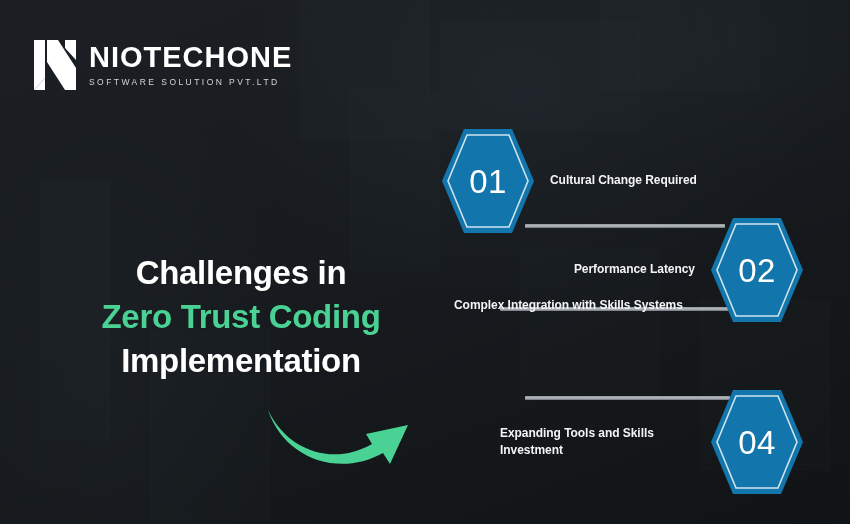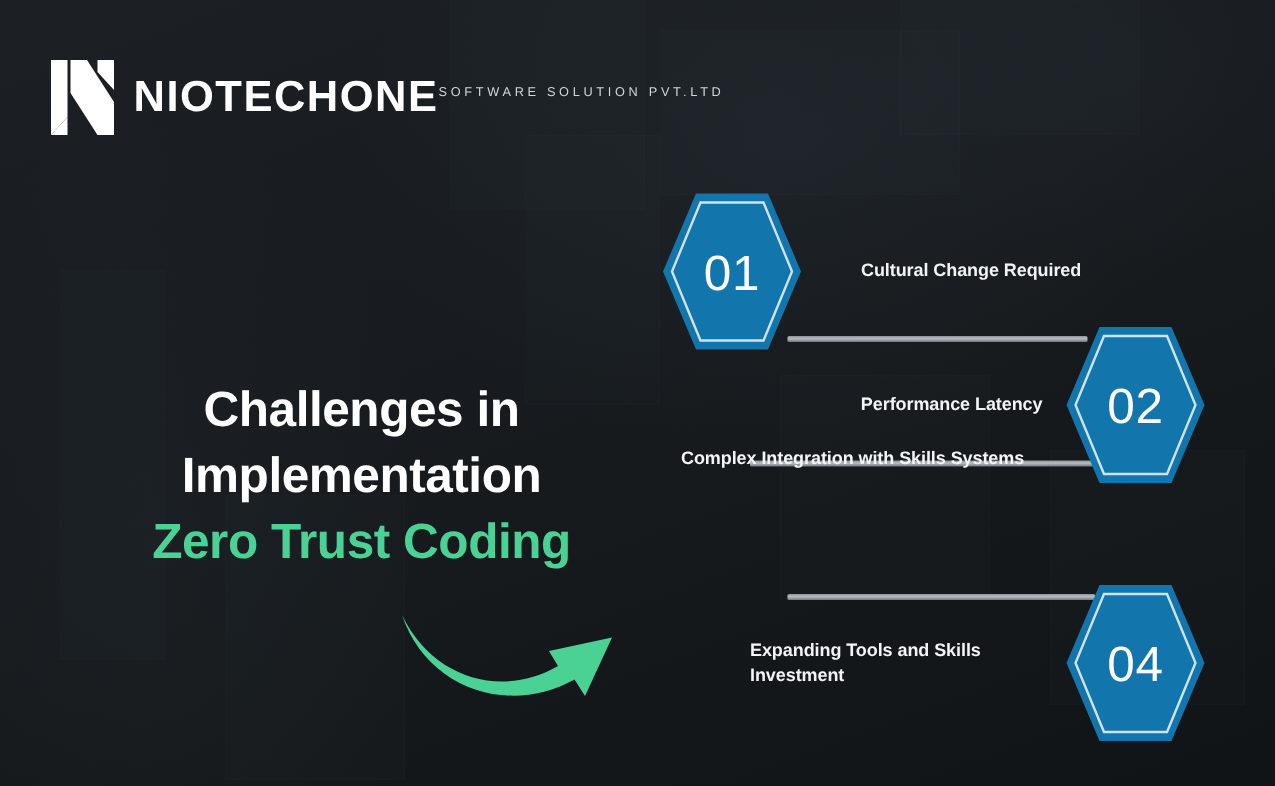--- a/index.html
+++ b/index.html
@@ -34,21 +34,21 @@
     border:1px solid rgba(125,140,152,0.04);
   }
 
   
   .logo {
     position:absolute;
     left:32px; top:38px;
     display:flex; align-items:center; gap:11px;
   }
   .logo-mark { width:46px; height:54px; flex:none; }
-  .logo-text { display:flex; flex-direction:row; justify-content:space-between; }
+  .logo-text { display:flex; flex-direction:column; justify-content:space-between; }
   .logo-name {
     font-size:29px; font-weight:700; color:#ffffff;
     letter-spacing:1.0px; line-height:1; white-space:nowrap;
   }
   .logo-sub {
     font-size:8.5px; font-weight:400; color:#d2d6da;
     letter-spacing:2.45px; line-height:1; margin-top:6px;
     white-space:nowrap;
   }
 
@@ -132,38 +132,38 @@
       </svg>
     </div>
     <div class="logo-text">
       <div class="logo-name">NIOTECHONE</div>
       <div class="logo-sub">SOFTWARE SOLUTION PVT.LTD</div>
     </div>
   </div>
 
   <div class="headline">
     <div class="headline-line">Challenges in</div>
+    <div class="headline-line accent">Zero Trust Coding</div>
     <div class="headline-line">Implementation</div>
-    <div class="headline-line accent">Zero Trust Coding</div>
   </div>
 
   <div class="arrow">
     <svg viewBox="0 0 155 72" xmlns="http://www.w3.org/2000/svg">
       <path d="M6 12 C 26 54, 72 68, 110 46 L 104 36 L 146 27 L 128 66 L 121 55
                C 76 80, 22 60, 6 12 Z" fill="#4ad295"></path>
     </svg>
   </div>
 
   <div class="steps">
 
     <div class="connector" style="left:525px; top:224px; width:200px;"></div>
     <div class="connector" style="left:500px; top:307px; width:230px;"></div>
     <div class="connector" style="left:525px; top:396px; width:205px;"></div>
 
-    <div class="step left-hex" style="left:440px; top:127px;gap:24px;">
+    <div class="step left-hex" style="left:440px; top:127px;">
       <div class="hex">
         <svg viewBox="0 0 96 108" xmlns="http://www.w3.org/2000/svg">
           <polygon points="24,2 72,2 94,54 72,106 24,106 2,54" fill="#1275ab"></polygon>
           <polygon points="27,8 69,8 88,54 69,100 27,100 8,54" fill="none" stroke="#cfe3ef" stroke-width="1.6"></polygon>
         </svg>
         <span class="hex-num">01</span>
       </div>
       <div class="step-label">Cultural Change Required</div>
     </div>
 

